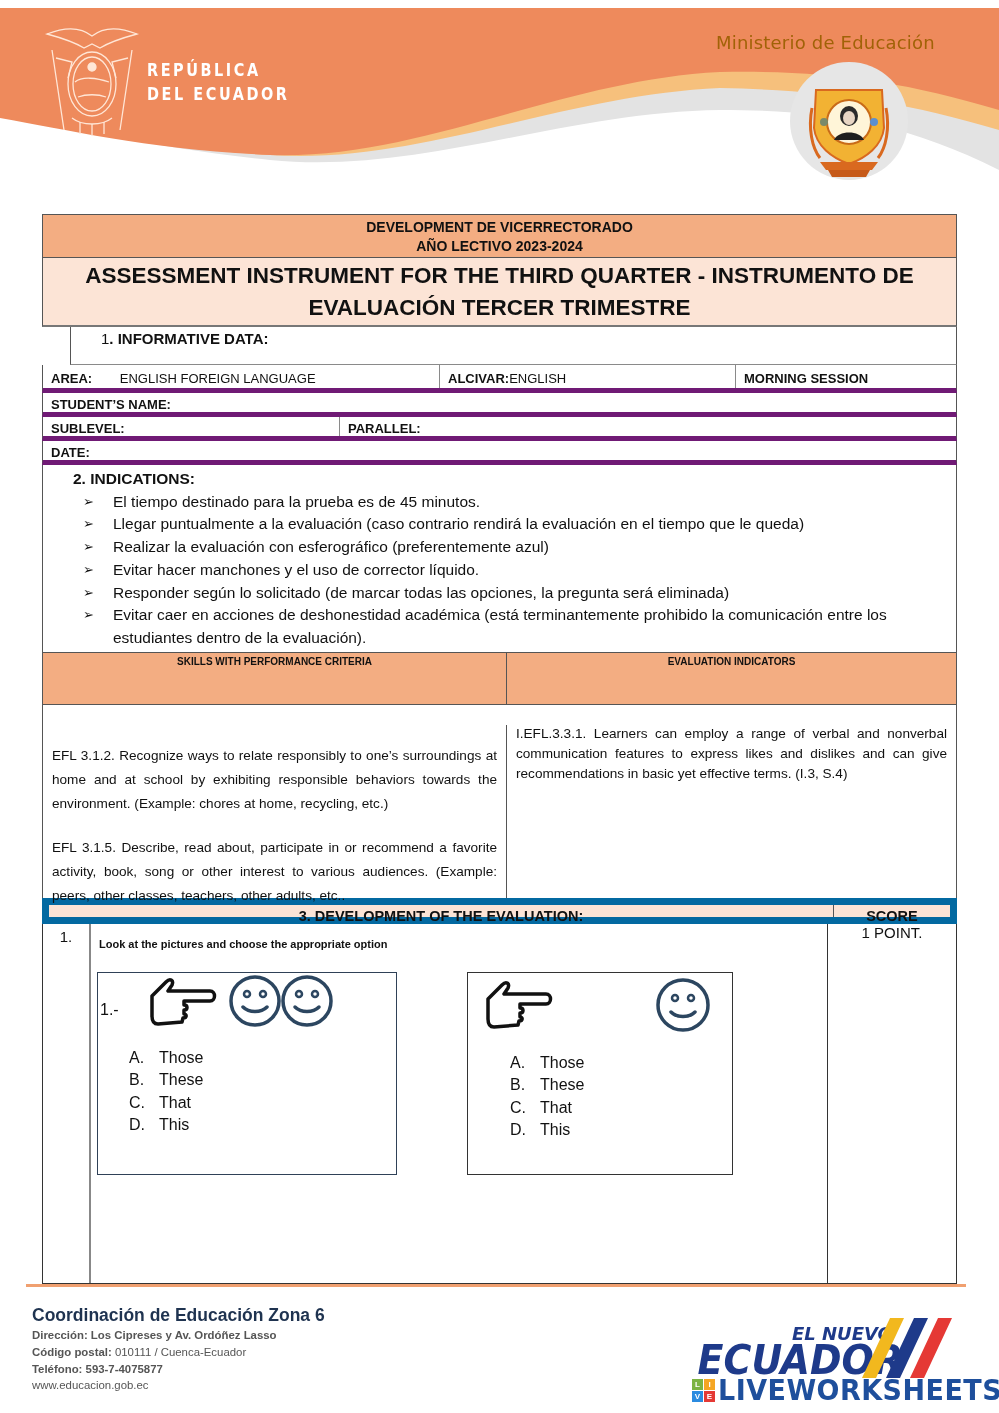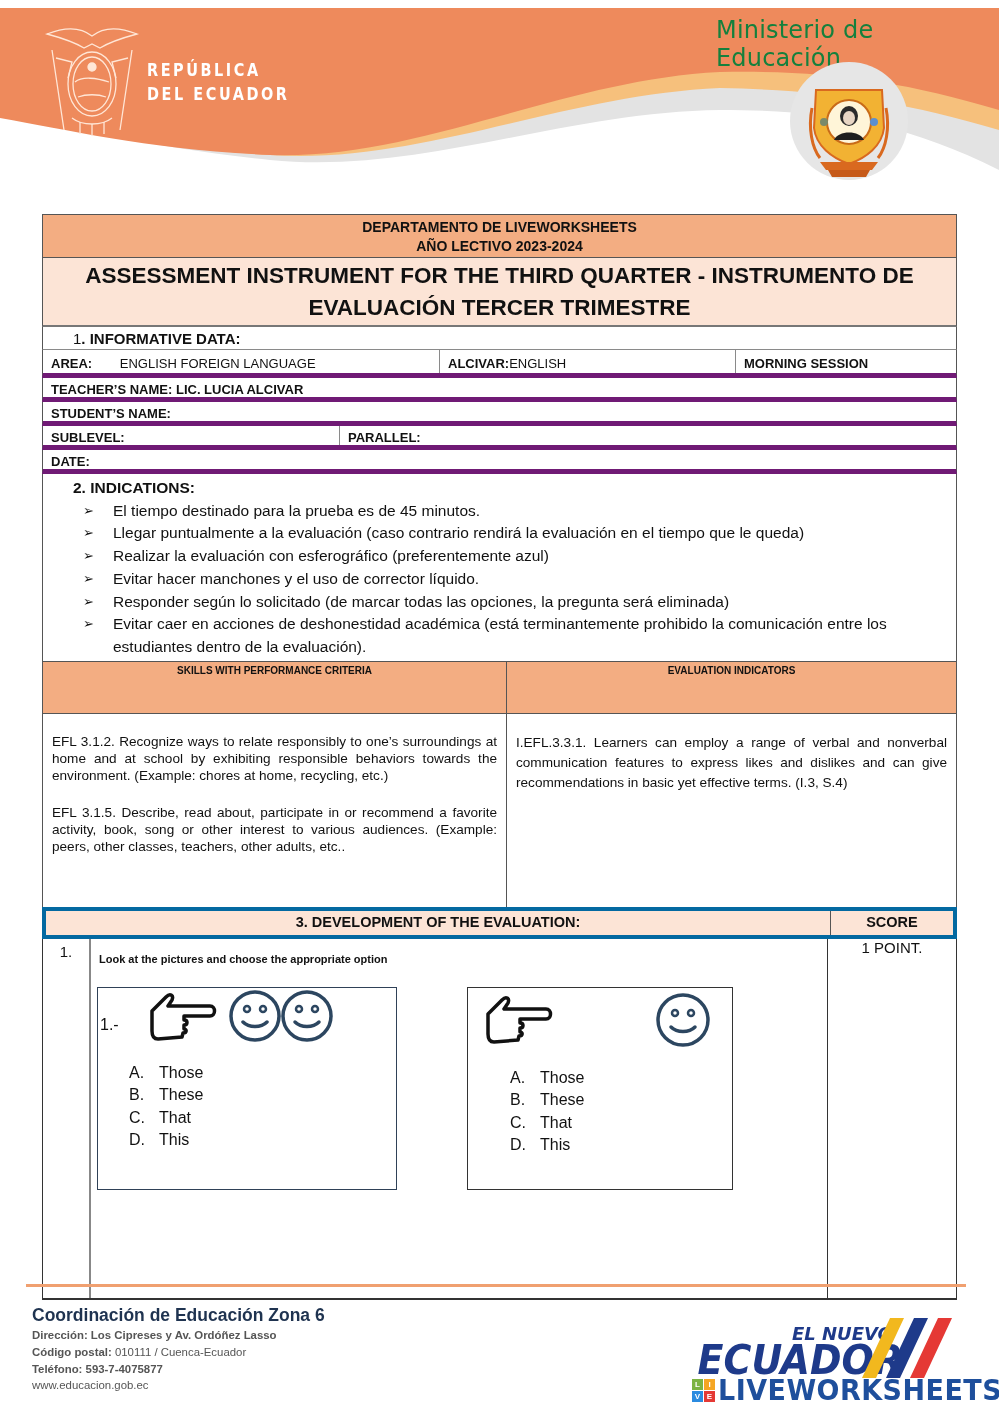--- a/index.html
+++ b/index.html
@@ -4,50 +4,50 @@
 <style>
   * { box-sizing: border-box; margin: 0; padding: 0; }
   html, body { width: 999px; height: 1413px; background: #fff; overflow: hidden; }
   body { position: relative; font-family: "Liberation Sans", "DejaVu Sans", sans-serif; color: #111; }
 
   
   .header { position: absolute; left: 0; top: 0; width: 999px; height: 200px; }
   .header svg.wave { position: absolute; left: 0; top: 0; }
   .coat { position: absolute; left: 42px; top: 22px; width: 100px; height: 115px; }
   .rep-text { position: absolute; left: 147px; top: 58px; color: #fff; font-family: "DejaVu Sans", sans-serif; font-weight: bold; font-size: 17px; letter-spacing: 3px; line-height: 24px; transform: scaleX(0.85); transform-origin: left top; }
-  .ministerio { position: absolute; left: 716px; top: 16px; color: #15803d; font-family: "DejaVu Sans", sans-serif; font-size: 24px; letter-spacing: 0.2px; }
+  .ministerio { position: absolute; left: 716px; top: 32px; color: #a16207; font-family: "DejaVu Sans", sans-serif; font-size: 18px; letter-spacing: 0.2px; }
   .badge-circle { position: absolute; left: 790px; top: 62px; width: 118px; height: 118px; border-radius: 50%; background: #e6e6e6; }
   .badge { position: absolute; left: 806px; top: 78px; width: 86px; height: 100px; }
 
   
   .sheet { position: absolute; left: 42px; top: 214px; width: 915px; }
   .hdr1 { background: #f3ad82; border: 1px solid #555; text-align: center; font-weight: bold; font-size: 14px; line-height: 19px; padding: 3px 0 1px; }
   .hdr2 { background: #fce4d6; border-left: 1px solid #555; border-right: 1px solid #555; border-bottom: 2px solid #777; text-align: center; font-weight: bold; font-size: 22.5px; line-height: 32px; padding: 2px 10px 1px; }
-  .info-title { border-left: 1px solid #555; border-right: 1px solid #555; border-bottom: 1px solid #8a8a8a; font-size: 15px; font-weight: bold; padding: 2px 0 1px 30px; height: 23px; line-height: 20px; }
+  .info-title { border-left: 1px solid #555; border-right: 1px solid #555; border-bottom: 1px solid #8a8a8a; font-size: 15px; font-weight: bold; padding: 2px 0 1px 30px; height: 38px; line-height: 20px; margin-left: 28px; }
   .info-row { display: flex; border-left: 1px solid #555; border-right: 1px solid #555; border-bottom: 5px solid #701a75; height: 24px; font-size: 13px; line-height: 23px; }
   .info-row.tall { height: 28px; line-height: 27px; }
   .info-row > div { padding-left: 8px; white-space: nowrap; overflow: hidden; }
   .info-row > div + div { border-left: 1px solid #8a8a8a; }
   .b { font-weight: bold; }
   .ind { border-left: 1px solid #555; border-right: 1px solid #555; padding: 3px 0 2px 30px; font-size: 15.5px; line-height: 22.7px; }
   .ind-title { font-weight: bold; }
   .ind ul { list-style: none; padding-left: 10px; }
   .ind li { position: relative; padding-left: 30px; }
   .ind li .arrow { position: absolute; left: 0; top: 0; font-size: 13px; }
 
   .skills-head { display: flex; background: #f3ad82; border: 1px solid #555; height: 53px; }
   .skills-head > div { text-align: center; font-weight: bold; font-size: 10px; padding-top: 3px; }
   .skills-head .c1 { width: 464px; border-right: 1px solid #555; }
   .skills-head .c2 { flex: 1; }
   .skills-body { display: flex; border-left: 1px solid #555; border-right: 1px solid #555; height: 193px; }
-  .skills-body .c1 { width: 464px; border-right: 1px solid #555; padding: 19px 9px 0 9px; font-size: 13.6px; line-height: 17px; text-align: justify; }
+  .skills-body .c1 { width: 464px; border-right: 1px solid #555; padding: 19px 9px 0 9px; font-size: 13.6px; line-height: 24px; text-align: justify; margin-top: 20px; }
   .skills-body .c2 { flex: 1; padding: 19px 9px 0 9px; font-size: 13.6px; line-height: 20.3px; text-align: justify; }
   .skills-body p + p { margin-top: 20px; }
 
-  .dev-head { display: flex; background: #fce4d6; border: 4px solid #0369a1; height: 32px; font-weight: bold; font-size: 14.5px; line-height: 22px; }
+  .dev-head { display: flex; background: #fce4d6; border: 7px solid #0369a1; height: 26px; font-weight: bold; font-size: 14.5px; line-height: 22px; }
   .dev-head .c1 { width: 785px; text-align: center; border-right: 1px solid #555; }
   .dev-head .c2 { flex: 1; text-align: center; }
   .dev-body { display: flex; border-left: 1px solid #333; border-right: 1px solid #333; border-bottom: 2px solid #333; height: 361px; position: relative; }
   .dev-body .num { width: 48px; border-right: 2px solid #888; text-align: center; font-size: 15px; padding-top: 4px; }
   .dev-body .q { width: 737px; border-right: 1px solid #333; position: relative; }
   .dev-body .score { flex: 1; text-align: center; font-size: 15px; padding-top: 0; }
   .q-title { font-weight: bold; font-size: 11px; line-height: 24.5px; padding: 8px 0 0 8px; }
   .box { position: absolute; border: 1.5px solid #2e3c4e; background: rgba(255,255,255,0.6); }
   .box1 { left: 6px; top: 48px; width: 300px; height: 203px; border-color: #2f4157; }
   .box2 { left: 376px; top: 48px; width: 266px; height: 203px; border-color: #333; }
@@ -115,40 +115,37 @@
     <circle cx="18" cy="44" r="4" fill="#7a8a6a"></circle>
     <circle cx="68" cy="44" r="4" fill="#5a8fd0"></circle>
     <path d="M14,84 L72,84 L66,92 L20,92 Z" fill="#d9691f"></path>
     <path d="M22,92 L64,92 L60,99 L26,99 Z" fill="#c65a1a"></path>
   </svg>
 </div>
 
 <div class="sheet">
 
   <div class="hdr1">
-    <div>DEPARTAMENTO DE LIVEWORKSHEETS</div>
+    <div>DEVELOPMENT DE VICERRECTORADO</div>
     <div>AÑO LECTIVO 2023-2024</div>
   </div>
   <div class="hdr2">ASSESSMENT INSTRUMENT FOR THE THIRD QUARTER - INSTRUMENTO DE EVALUACIÓN TERCER TRIMESTRE</div>
 
   <div class="info-title">
     <span style="font-weight:normal">1</span><span>. INFORMATIVE DATA:</span>
   </div>
   <div class="info-row tall">
     <div style="width:396px">
       <span class="b">AREA:</span>
       <span style="margin-left:24px">ENGLISH FOREIGN LANGUAGE</span>
     </div>
     <div style="width:296px">
       <span class="b">ALCIVAR:</span><span>ENGLISH</span>
     </div>
     <div style="flex:1" class="b">MORNING SESSION</div>
-  </div>
-  <div class="info-row">
-    <div class="b" style="flex:1">TEACHER’S NAME: LIC. LUCIA ALCIVAR</div>
   </div>
   <div class="info-row">
     <div style="flex:1">
       <span class="b">STUDENT’S NAME:</span>
       <span></span>
     </div>
   </div>
   <div class="info-row">
     <div style="width:296px">
       <span class="b">SUBLEVEL:</span>

